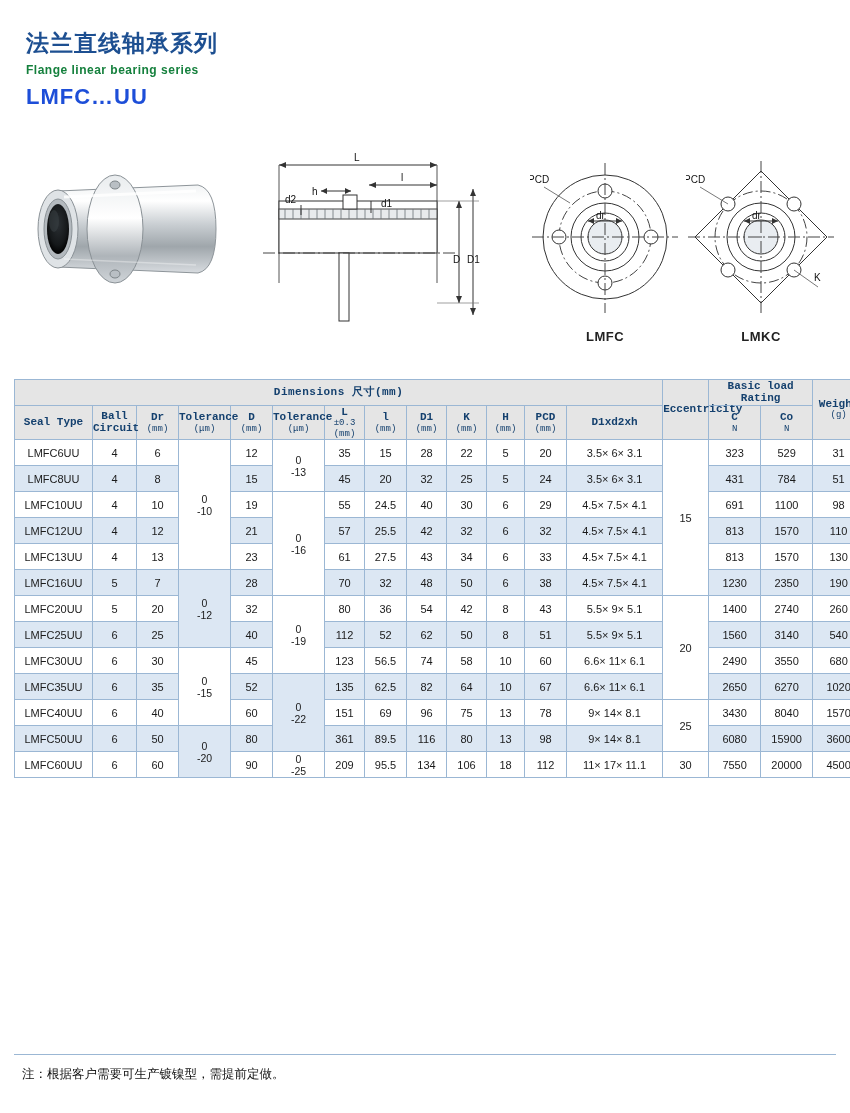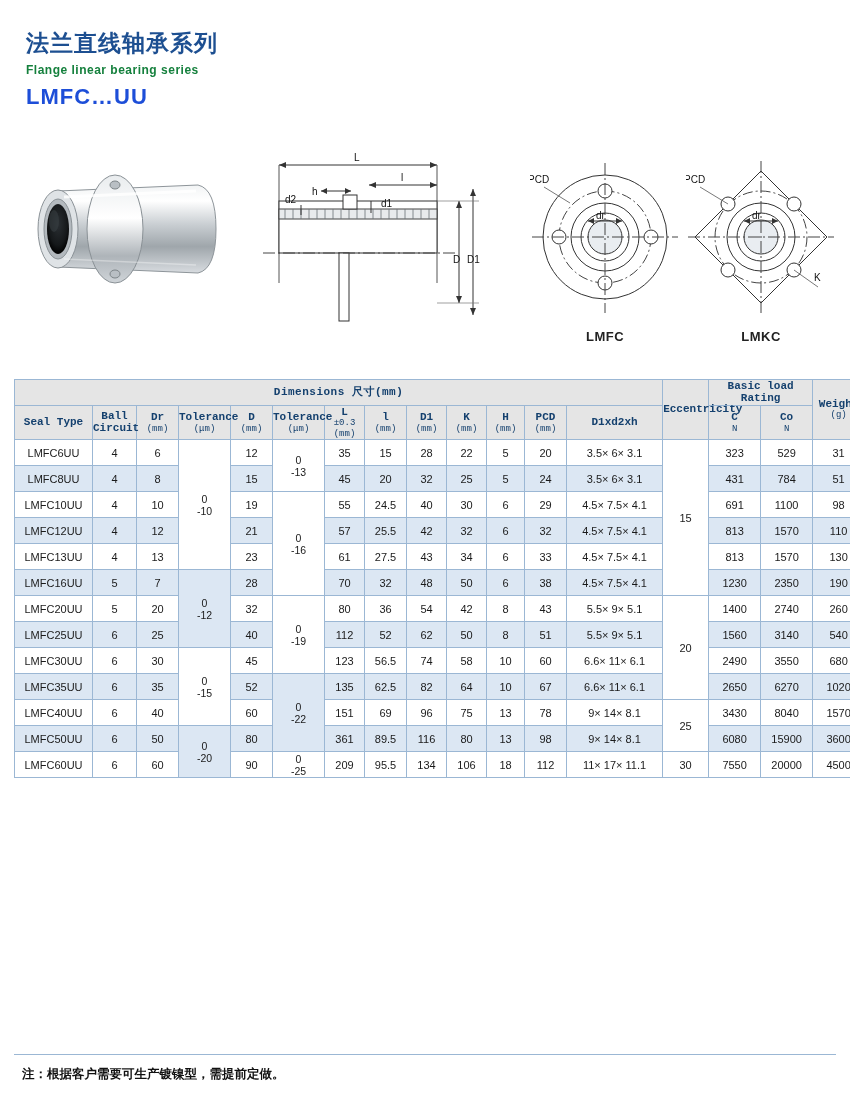--- a/index.html
+++ b/index.html
@@ -90,21 +90,20 @@
   .tol2 { line-height: 1.15; font-size: 10.5px; }
   .tol2 span { display: block; }
 
   
   .footnote {
     position: absolute;
     left: 22px;
     bottom: 30px;
     font-size: 12.5px;
     color: #111;
-    font-weight: bold;
   }
   .rule-top {
     position: absolute;
     left: 14px; right: 14px;
     bottom: 58px;
     border-top: 1px solid #9bb7d4;
   }
 
   svg { display: block; }
 </style>

